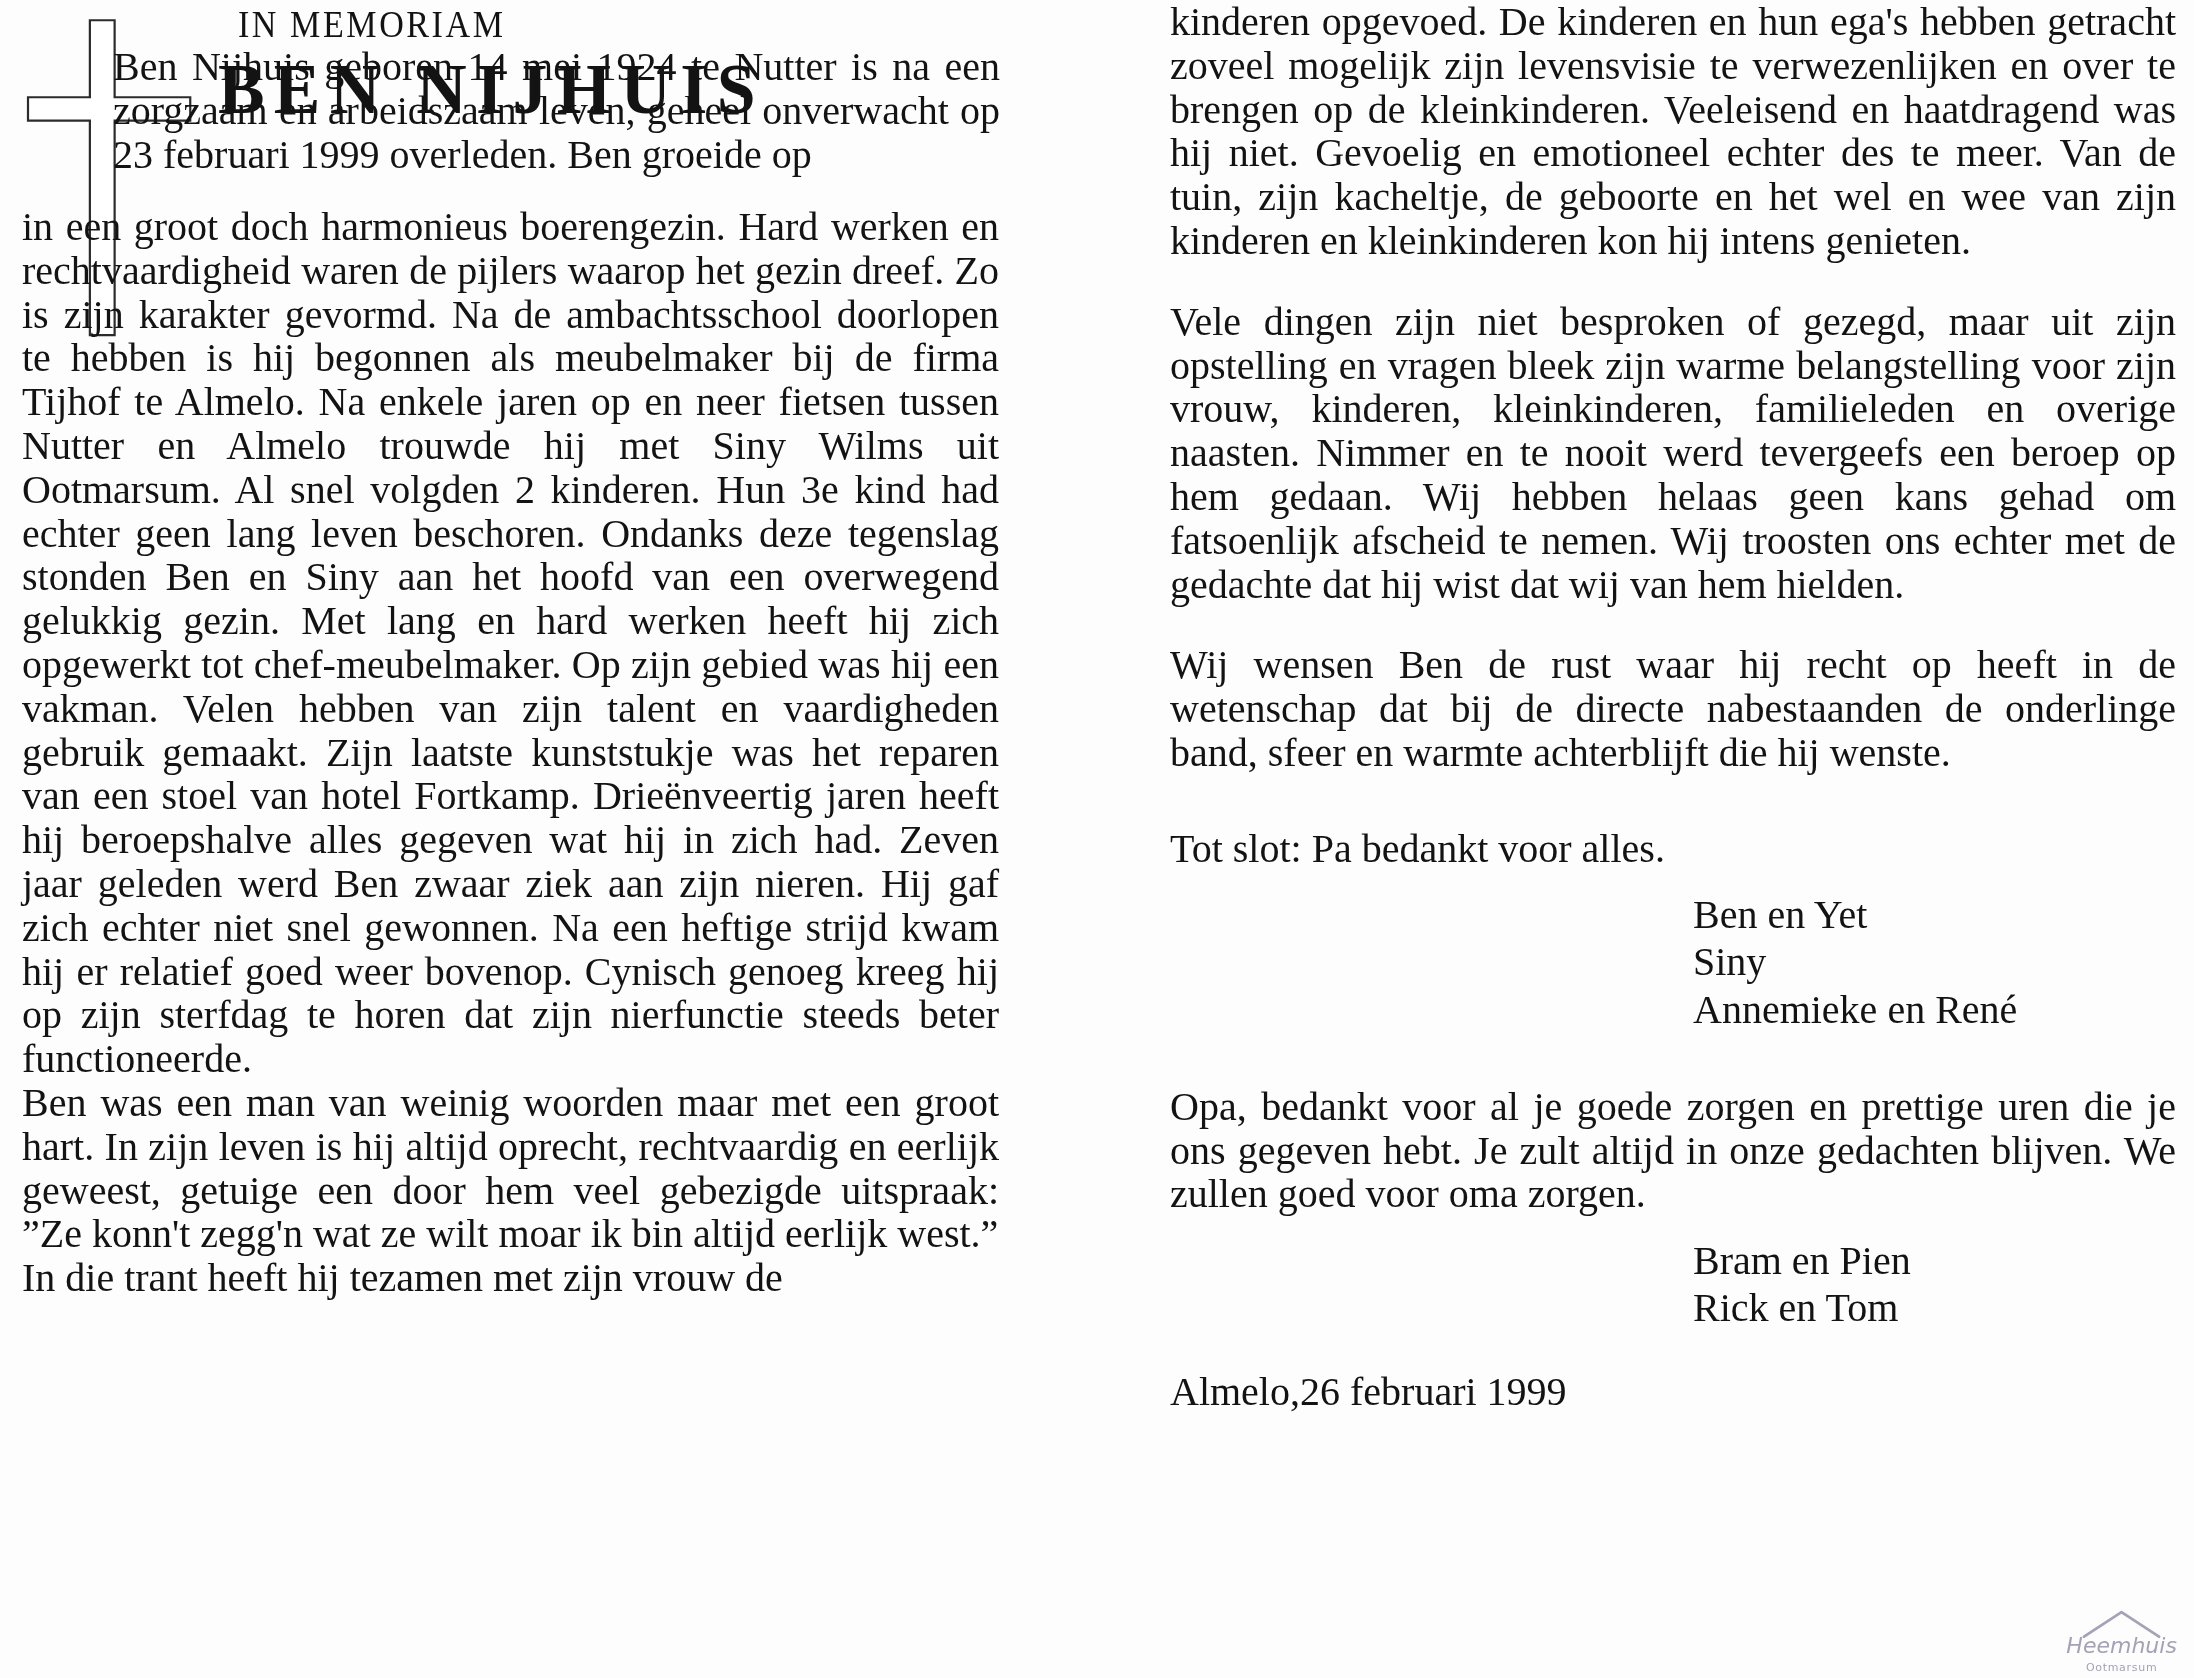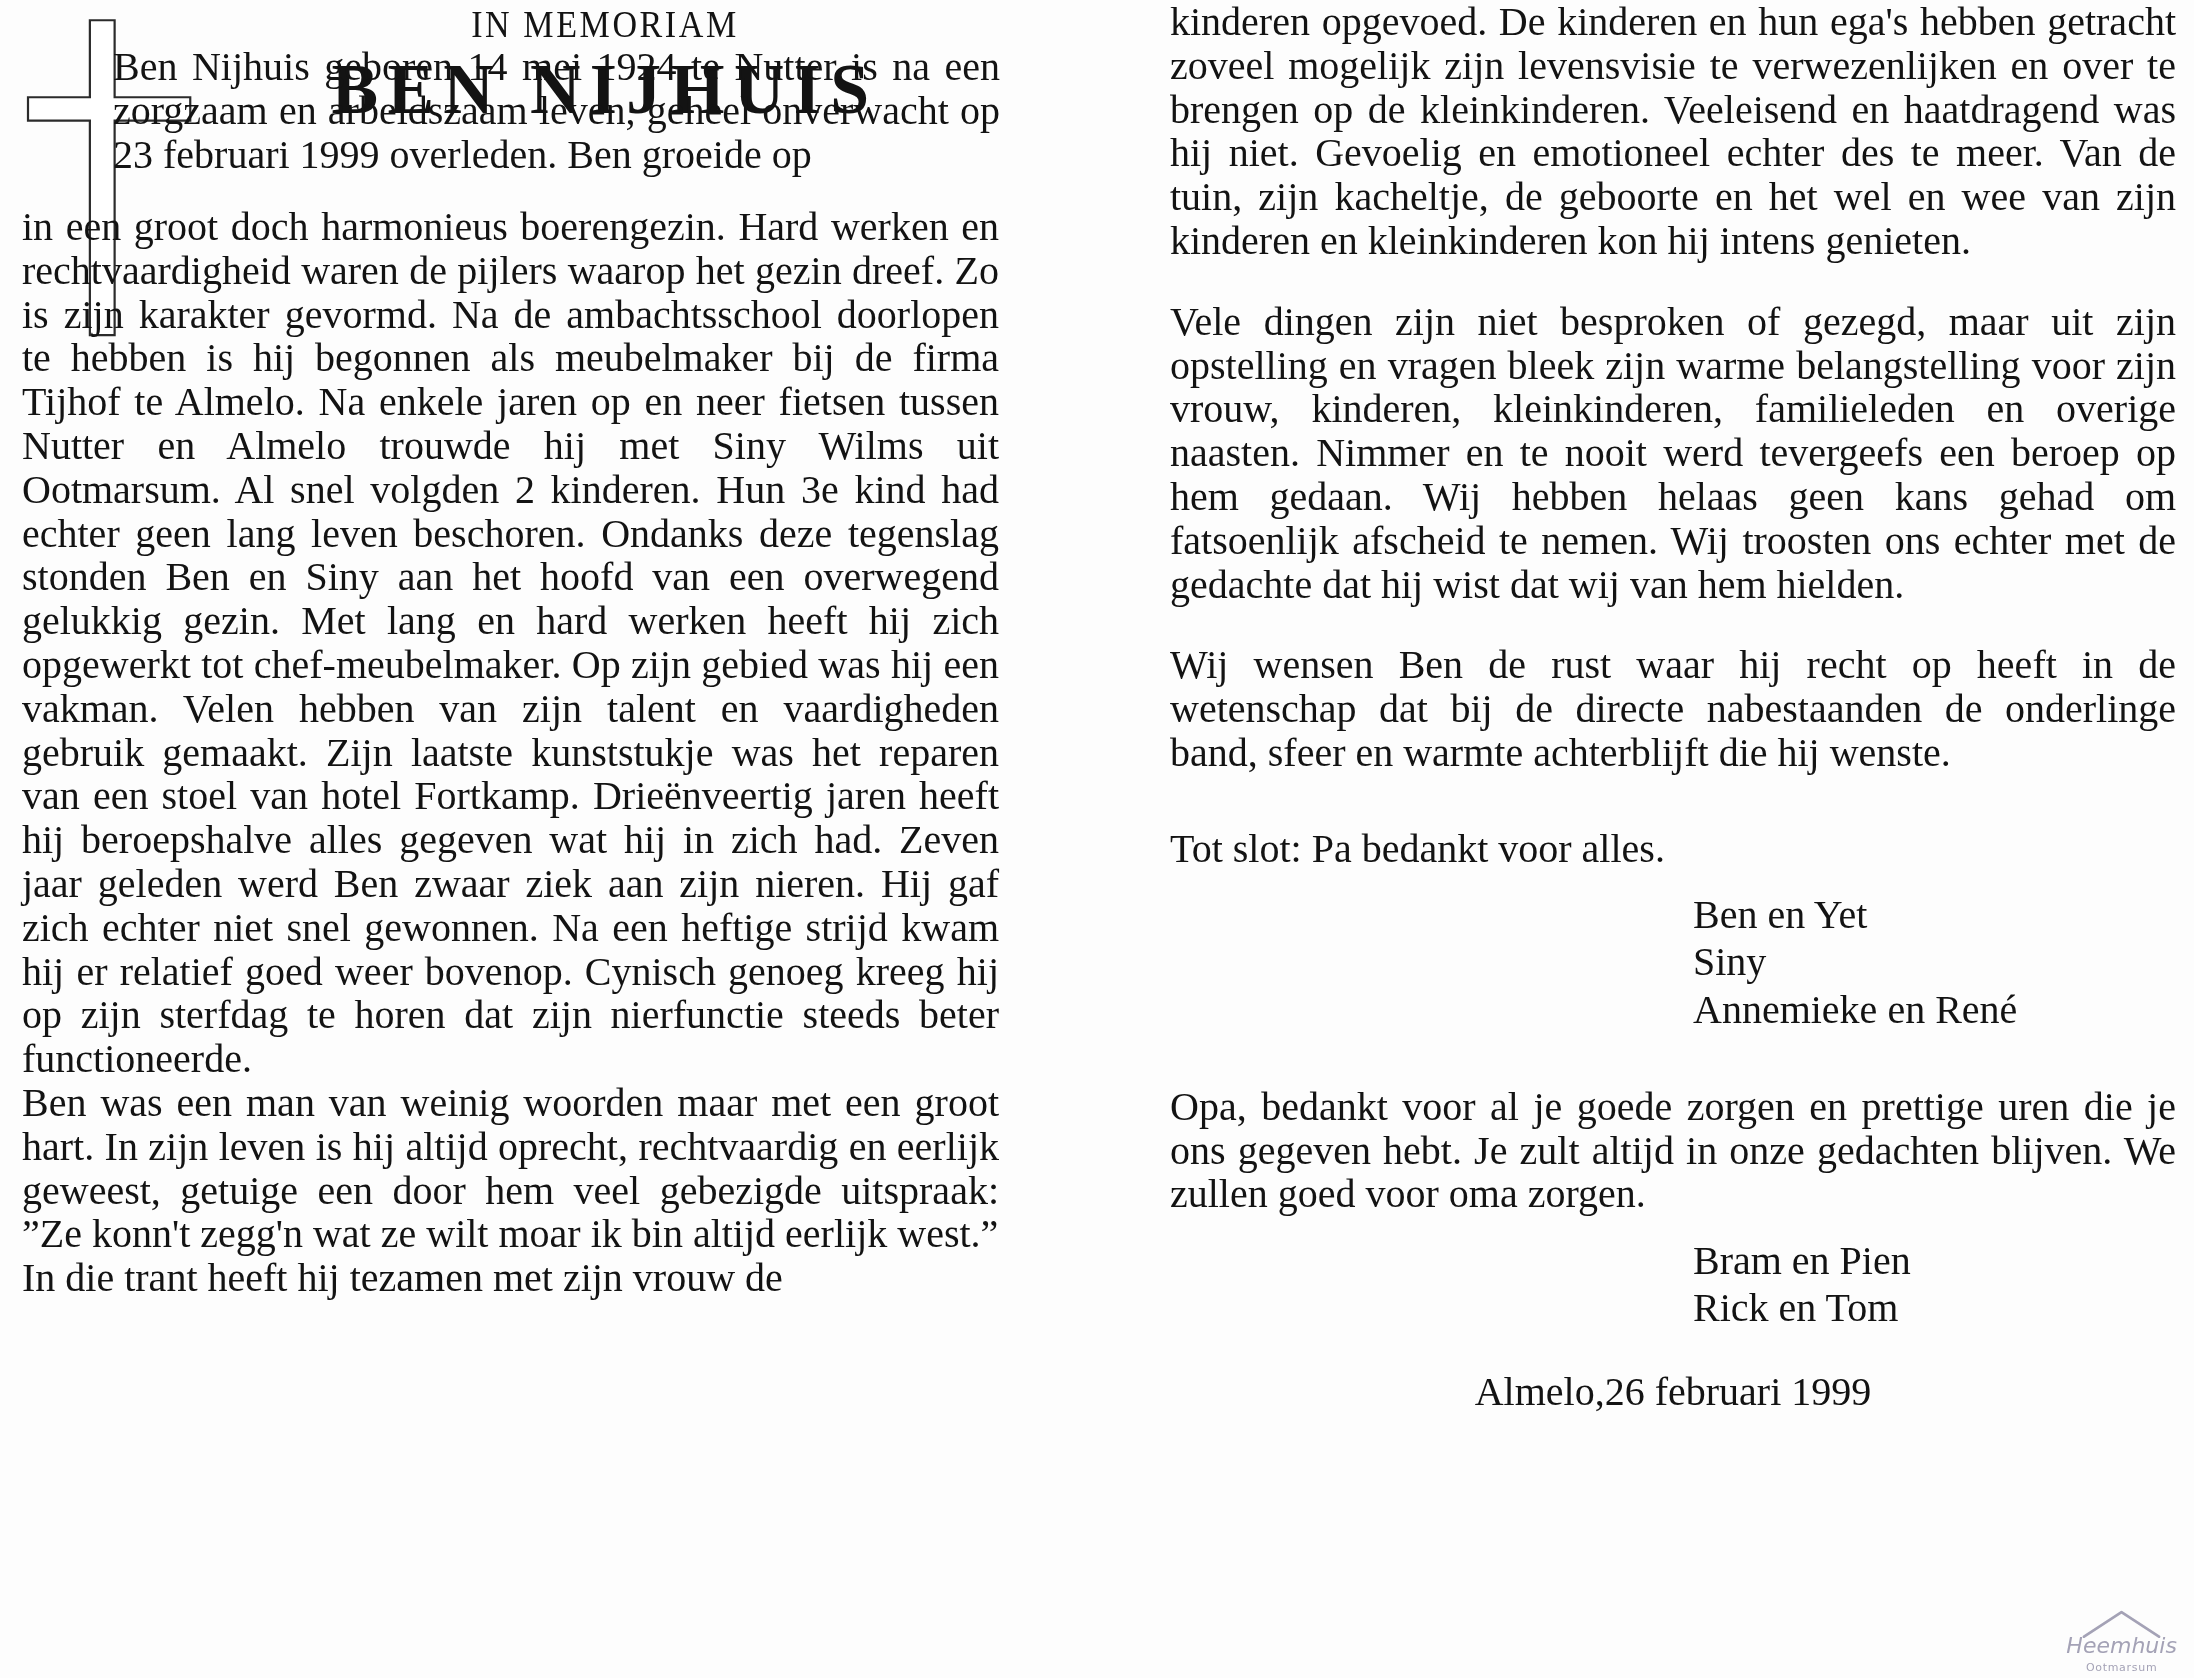--- a/index.html
+++ b/index.html
@@ -27,21 +27,20 @@
     height: 330px;
   }
   #cross-wrap svg { display:block; width:100%; height:100%; }
 
   
   #heading {
     position: absolute;
     left: 206px;
     top: 5.5px;
     width: 798px;
-    text-align: center;
   }
   #in-memoriam {
     font-size: 37px;
     letter-spacing: 2.8px;
     line-height: 1.0;
     font-weight: 400;
     font-family: "Liberation Serif", "DejaVu Serif", serif;
     transform: scaleX(0.92);
     transform-origin: center top;
   }
@@ -79,21 +78,21 @@
 
   
   .signature {
     text-align: left;
     margin-left: 523px;
     line-height: 1.18;
   }
   .signature div { white-space: nowrap; }
 
   .place-date {
-    text-align: center;
+    text-align: left;
     margin-top: 39px;
   }
 
   
   #watermark {
     position: absolute;
     right: 6.9px;
     bottom: 5.5px;
     width: 131px;
     text-align: center;

